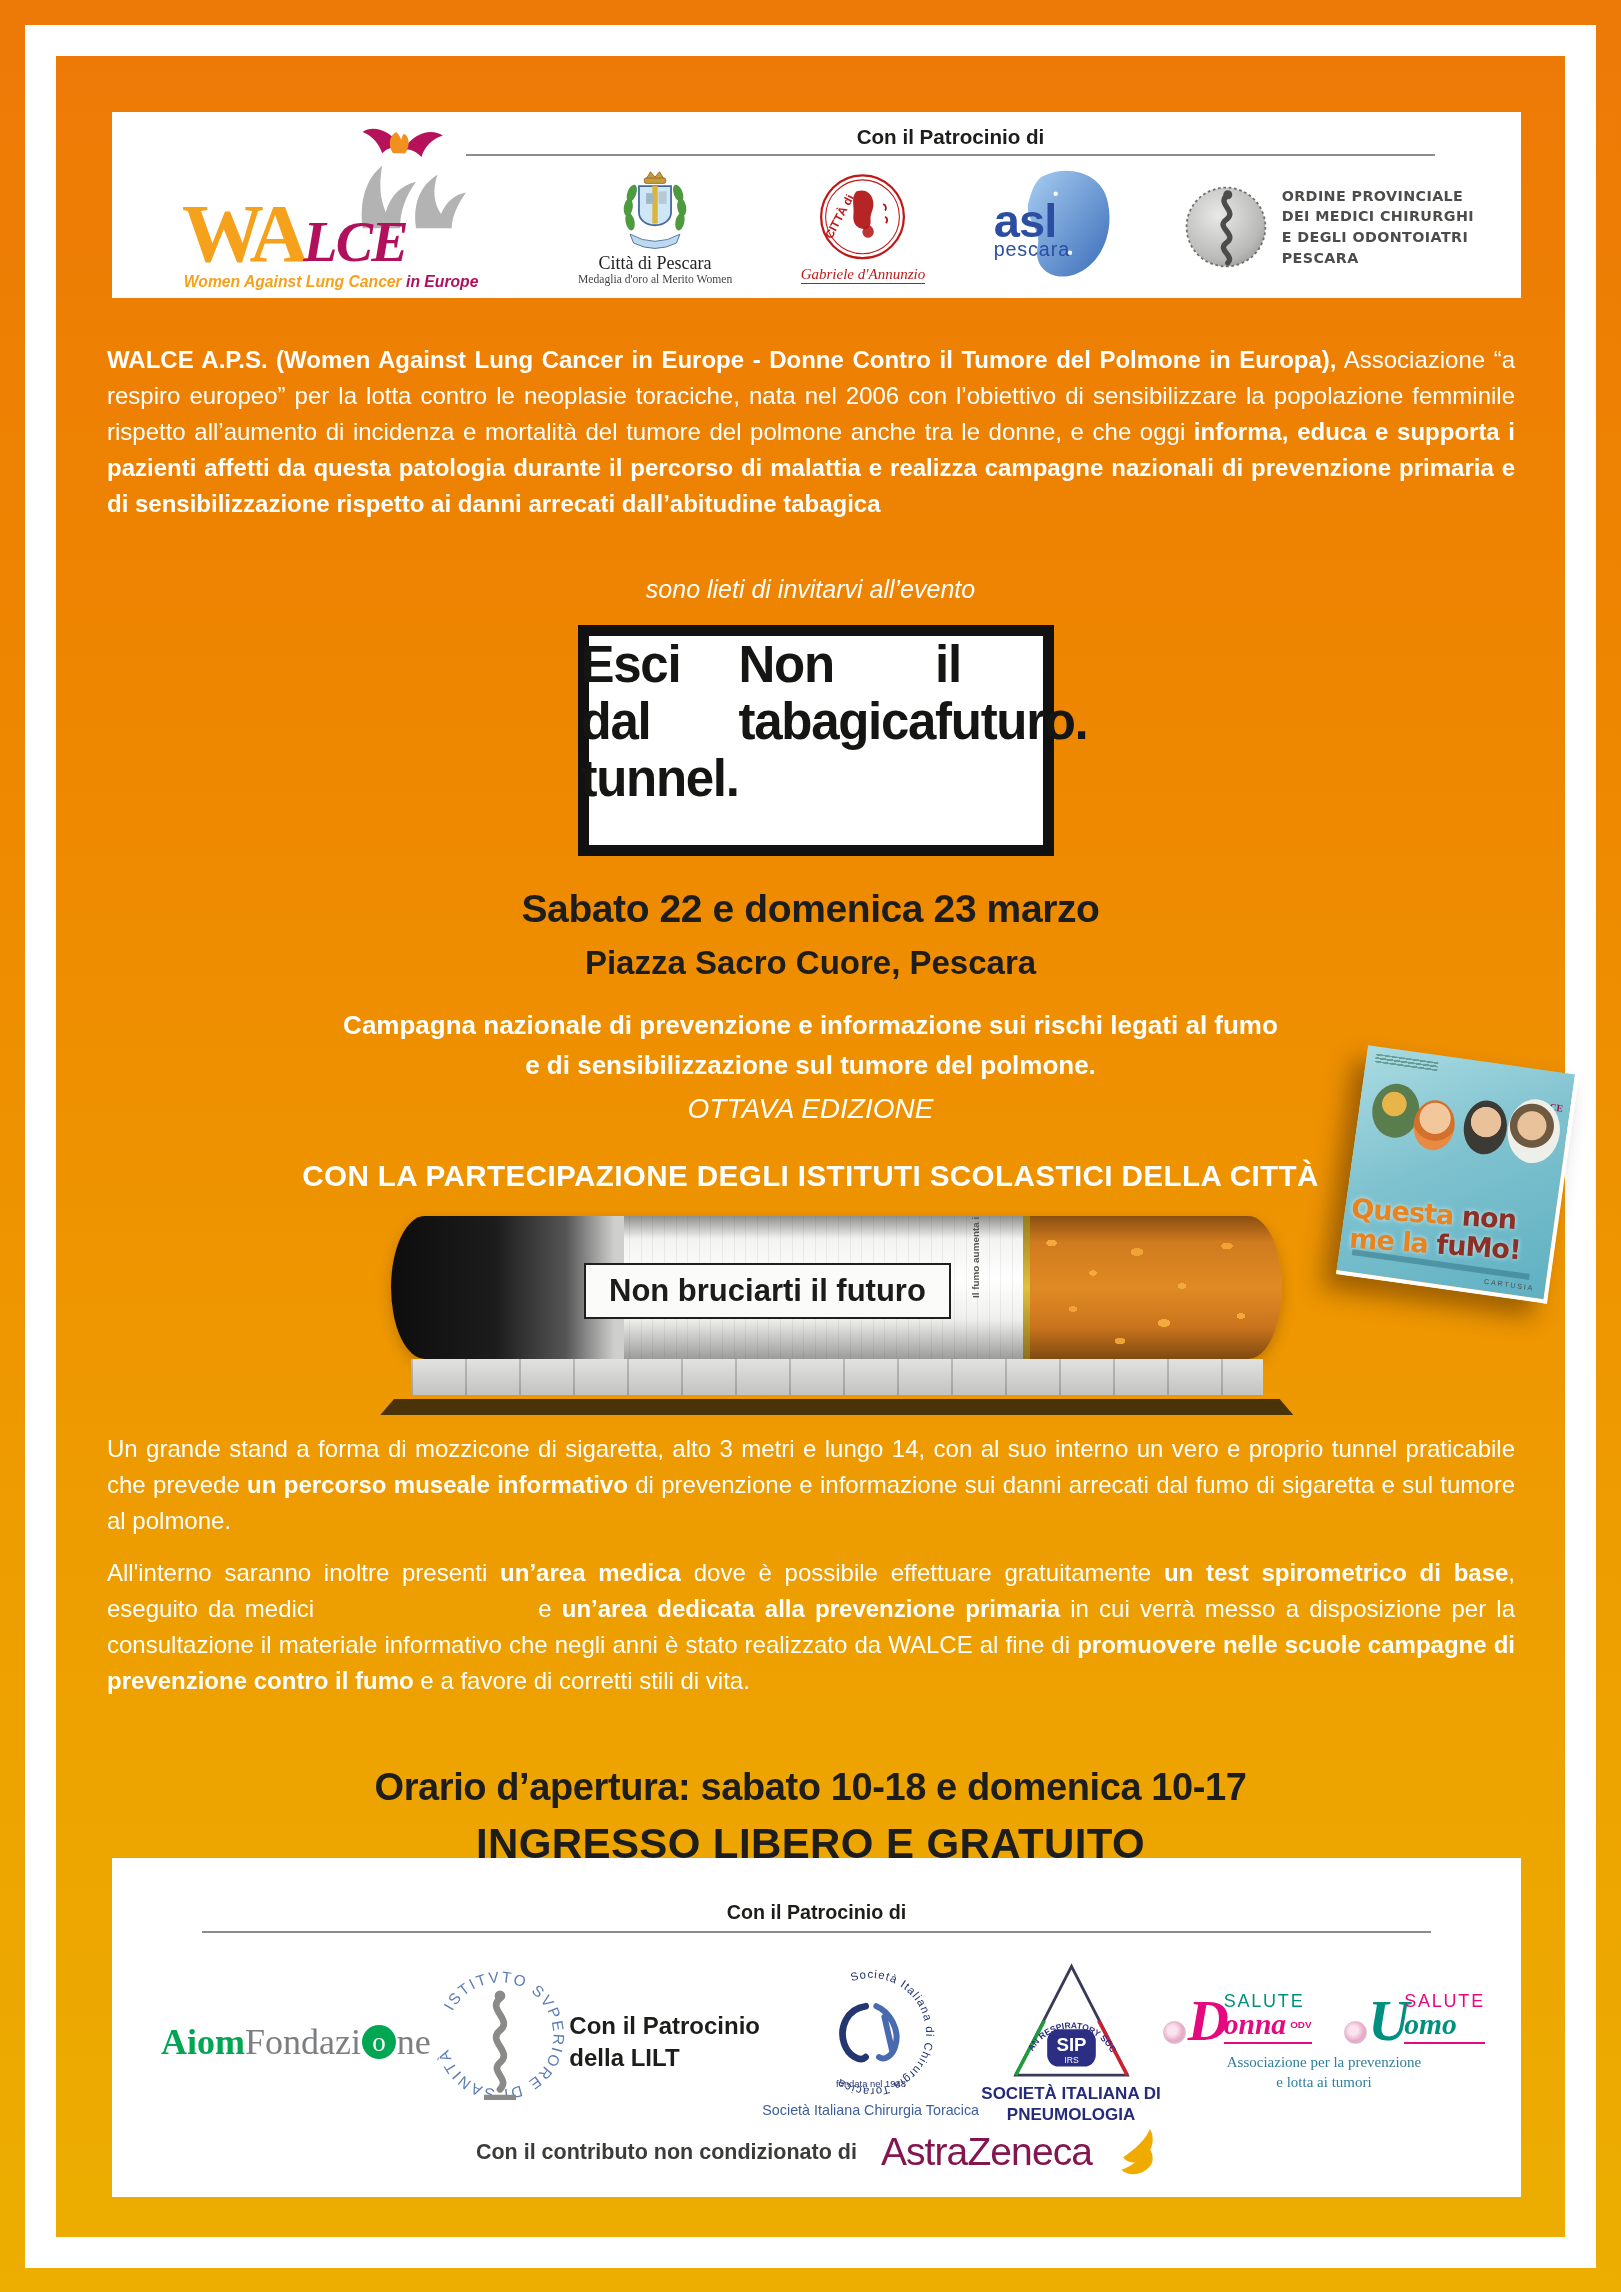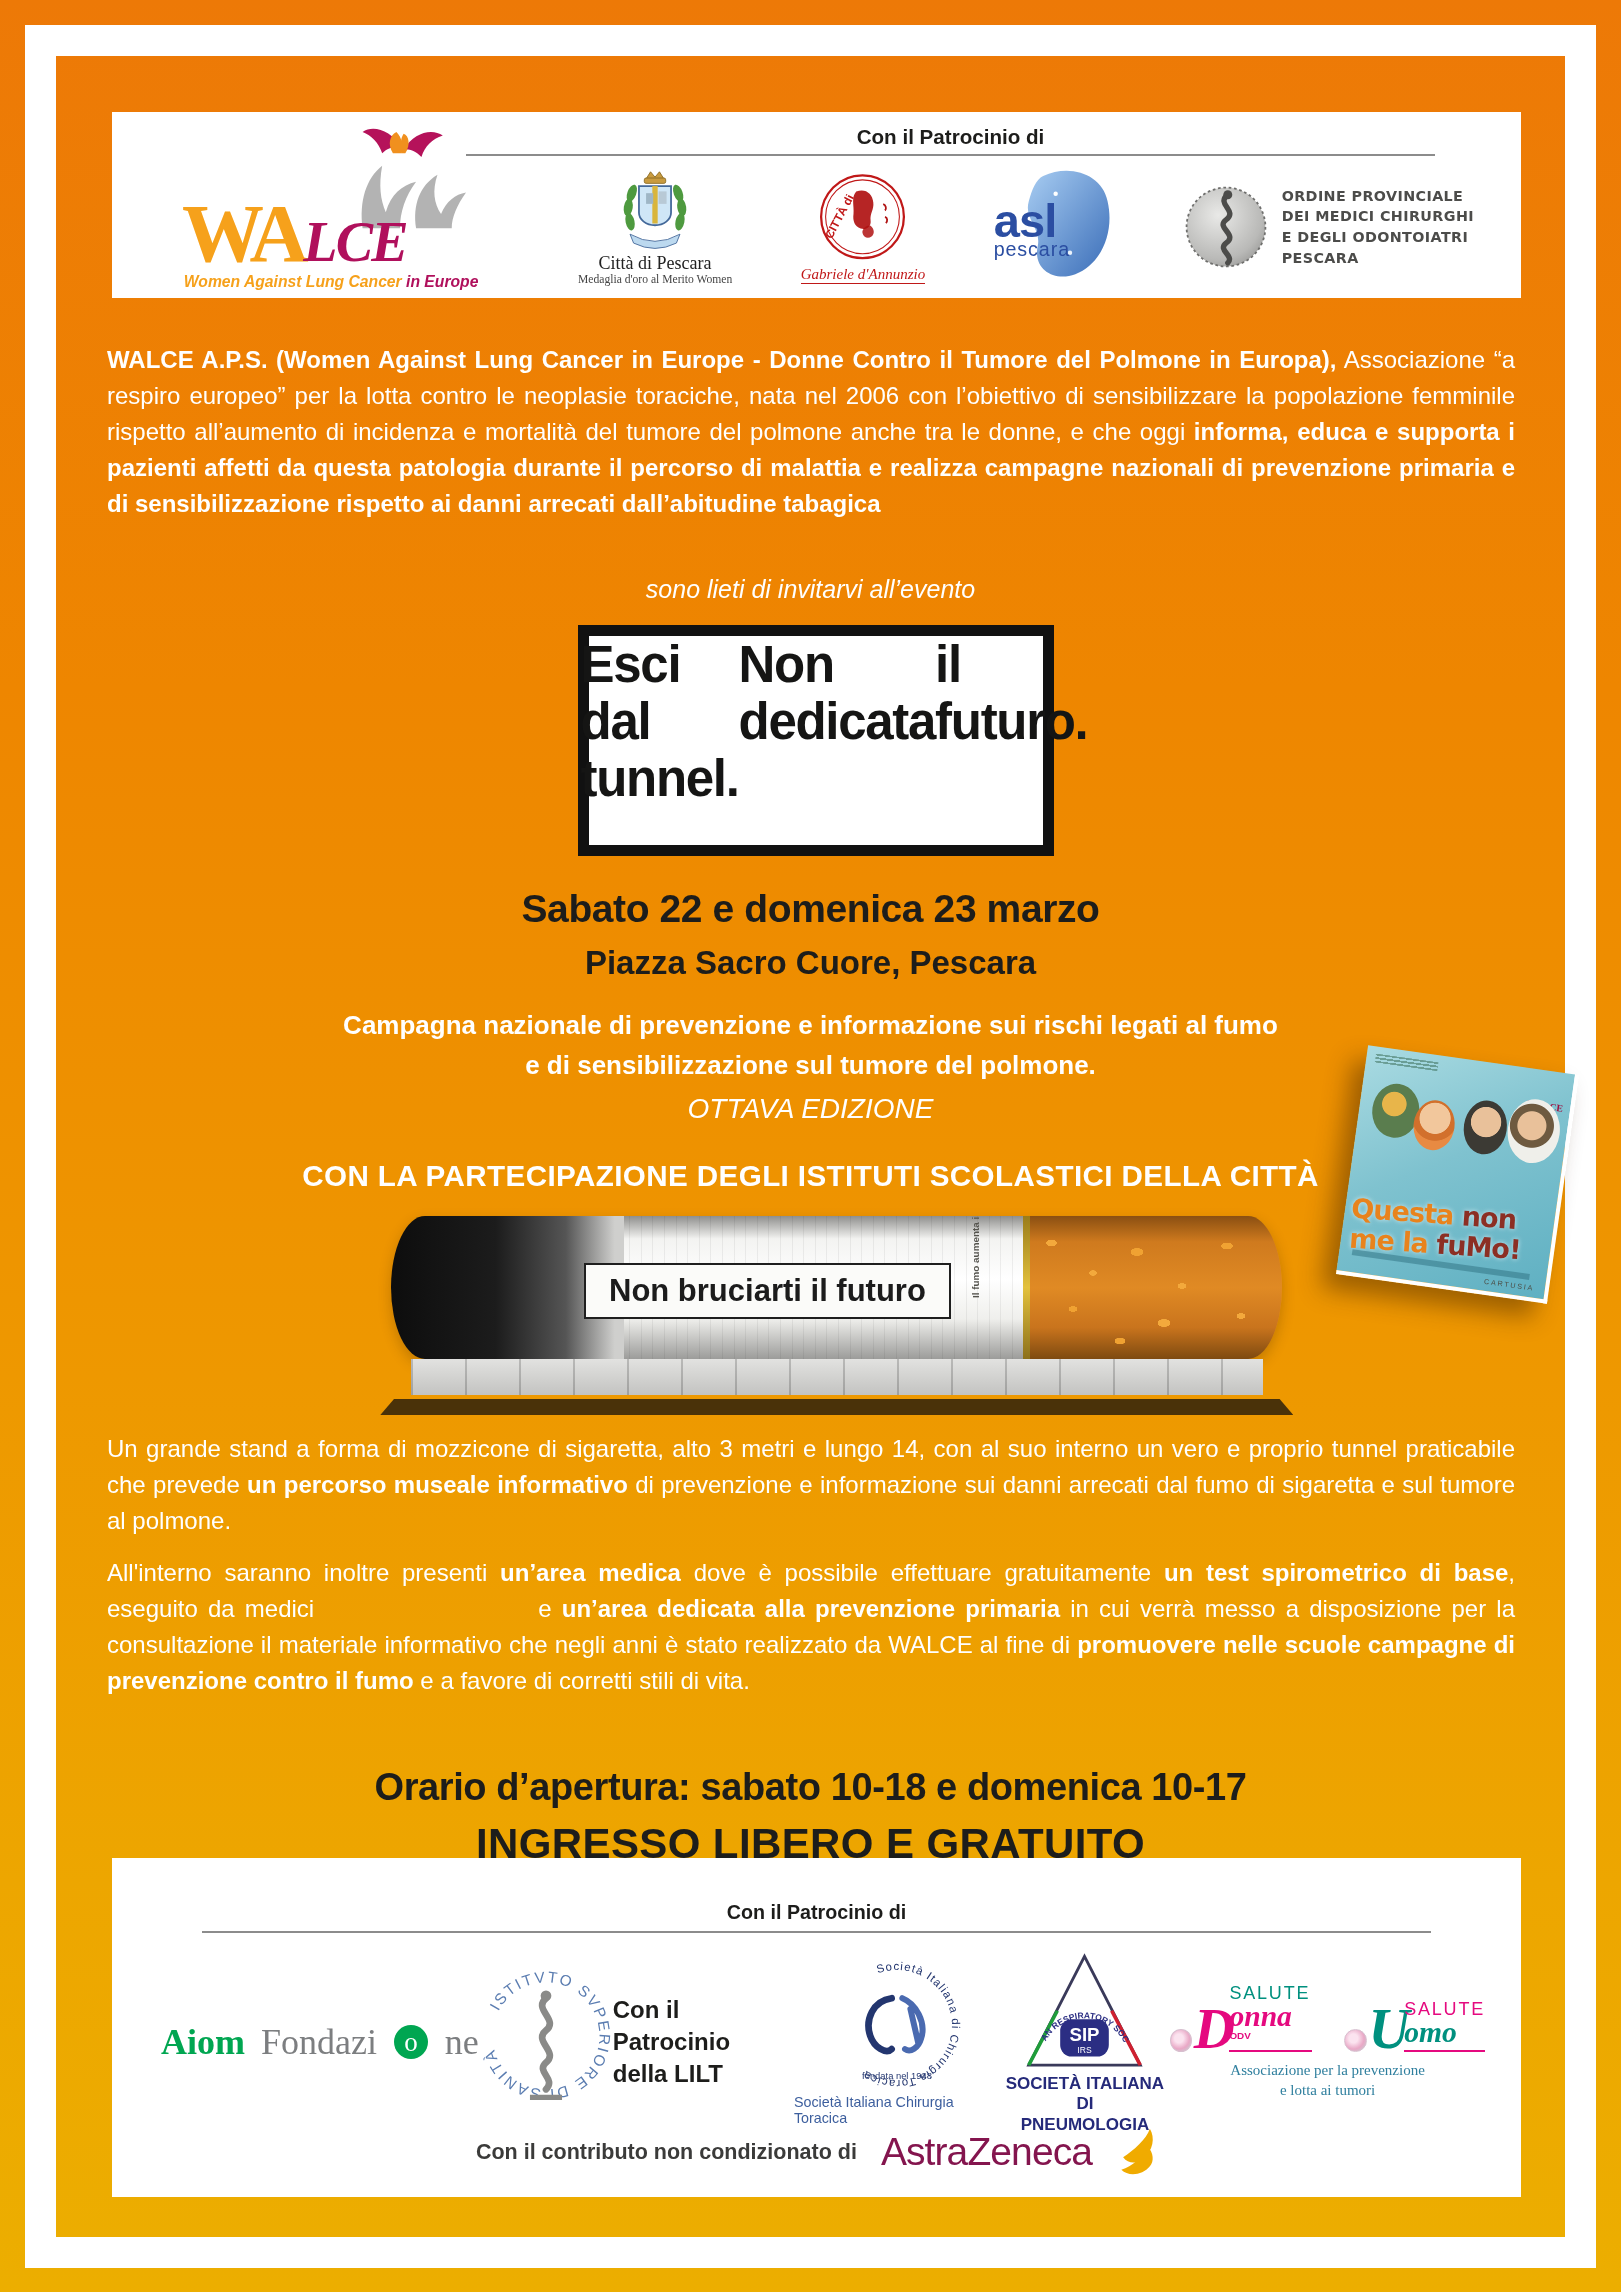--- a/index.html
+++ b/index.html
@@ -111,21 +111,21 @@
   .para3 { left:107px; top:1555px; width:1408px; font-size:24px; line-height:36px; color:#fff; text-align:justify; z-index:2; }
 
   .hours    { left:0; top:1766px; width:1621px; font-size:38px; font-weight:700; letter-spacing:-0.4px; z-index:2; }
   .ingresso { left:0; top:1820px; width:1621px; font-size:42px; font-weight:700; letter-spacing:0.4px; z-index:2; }
 
   
   .footer-box { left:112px; top:1858px; width:1409px; height:339px; background:#fff; z-index:2; }
   .f-patro-label { position:absolute; left:0; top:43px; width:100%; text-align:center; font-size:19.7px; font-weight:700; color:#1d1d1b; }
   .f-patro-line { position:absolute; left:90px; right:90px; top:73px; height:1.8px; background:#8c8c8c; }
   .f-logos { position:absolute; left:49px; right:36px; top:90px; height:188px; display:flex; align-items:center; justify-content:space-between; }
-  .aiom { font-family:"Liberation Serif", serif; font-size:36px; white-space:nowrap; display:flex; align-items:center;gap:16px; }
+  .aiom { font-family:"Liberation Serif", serif; font-size:36px; white-space:nowrap; display:flex; align-items:center; }
   .aiom .g { color:#00a651; font-weight:700; } .aiom .gr { color:#7c7e80; }
   .aiom .disc { display:inline-flex; width:34px; height:34px; border-radius:50%; background:#00a651; color:#fff;
                 align-items:center; justify-content:center; font-size:27px; margin:0 0.9px; }
   .lilt { font-size:24px; font-weight:700; color:#1d1d1b; line-height:32px; }
   .sict { display:flex; flex-direction:column; align-items:center; }
   .sict-cap { font-size:14.3px; color:#3d5f9e; margin-top:1.8px; }
   .sip { display:flex; flex-direction:column; align-items:center; }
   .sip-cap { font-size:17px; font-weight:700; color:#252a7a; line-height:20.6px; text-align:center; }
   .salute-pair { display:flex; flex-direction:column; align-items:center; }
   .salute-row { display:flex; gap:32px; align-items:flex-end; }
@@ -254,21 +254,21 @@
         </div>
       </div>
     </div>
   </div>
 
   <div class="abs intro"><span class="b">WALCE A.P.S. (Women Against Lung Cancer in Europe - Donne Contro il Tumore del Polmone in Europa),</span><span> Associazione “a respiro europeo” per la lotta contro le neoplasie toraciche, nata nel 2006 con l’obiettivo di sensibilizzare la popolazione femminile rispetto all’aumento di incidenza e mortalità del tumore del polmone anche tra le donne, e che oggi </span><span class="b">informa, educa e supporta i pazienti affetti da questa patologia durante il percorso di malattia e realizza campagne nazionali di prevenzione primaria e di sensibilizzazione rispetto ai danni arrecati dall’abitudine tabagica</span></div>
   <div class="abs invite">sono lieti di invitarvi all’evento</div>
 
   <div class="abs headline-box">
     <div>Esci dal tunnel.</div>
-    <div>Non dedicata</div>
+    <div>Non tabagica</div>
     <div>il futuro.</div>
   </div>
 
   <div class="abs date-line center dark">Sabato 22  e domenica 23 marzo</div>
   <div class="abs venue-line center dark">Piazza Sacro Cuore, Pescara</div>
   <div class="abs campaign center white">
     <div>Campagna nazionale di prevenzione e informazione sui rischi legati al fumo</div>
     <div>e di sensibilizzazione sul tumore del polmone.</div>
   </div>
   <div class="abs edition center white">OTTAVA EDIZIONE</div>

